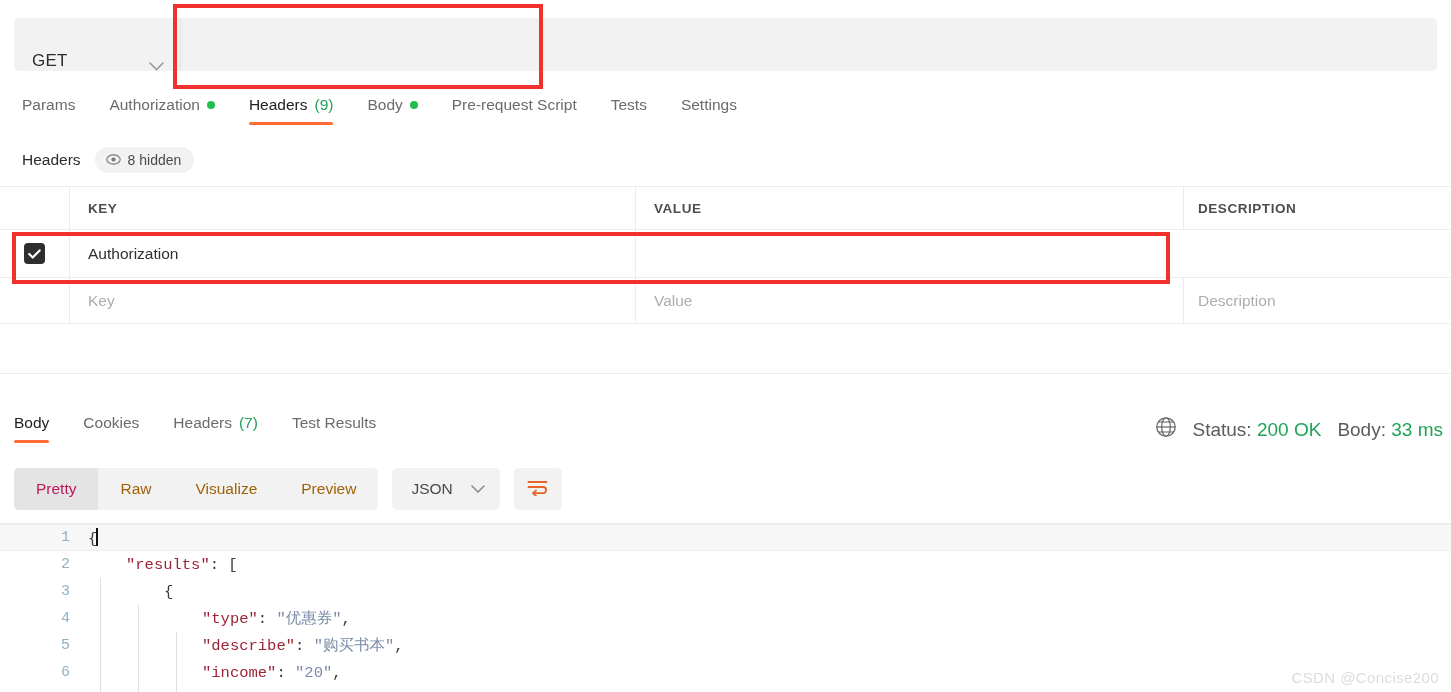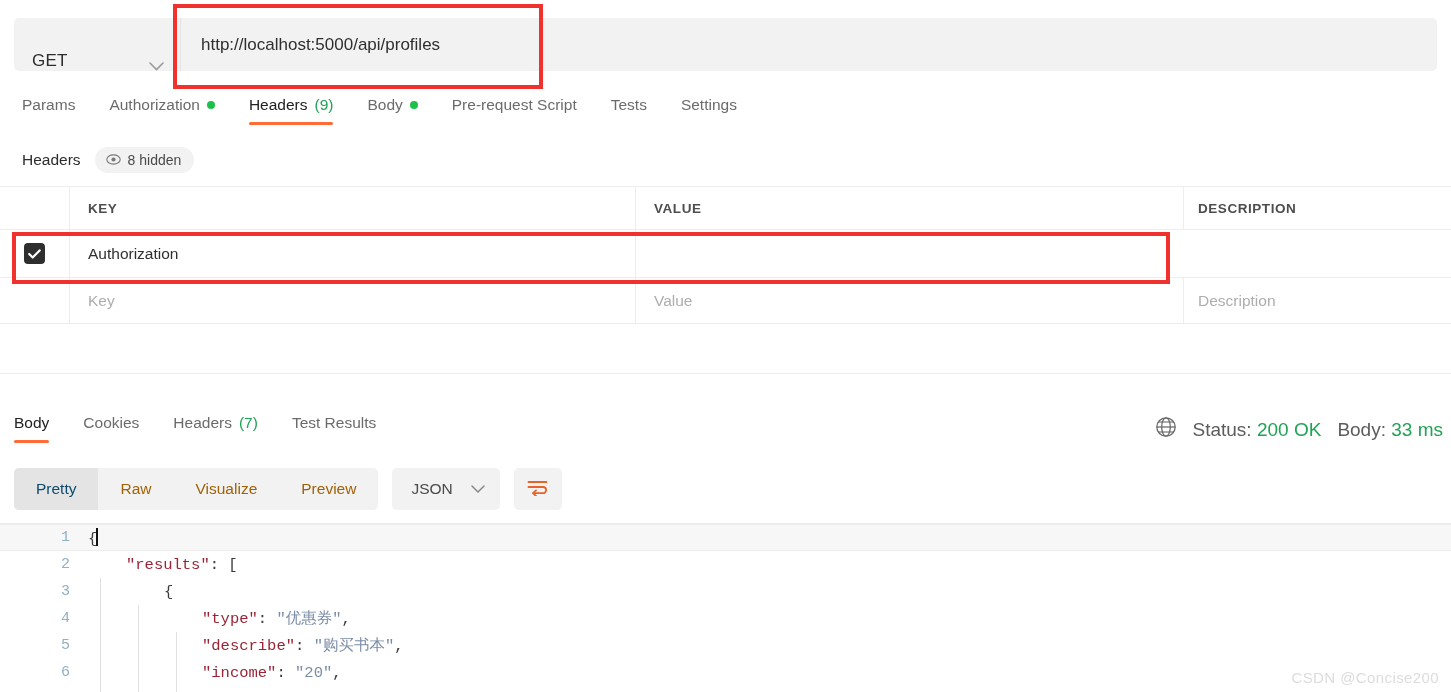--- a/index.html
+++ b/index.html
@@ -114,21 +114,21 @@
     display: flex; align-items: center; gap: 14px;
   }
   .seg {
     display: flex; background: #f2f2f2; border-radius: 5px; height: 42px;
     align-items: stretch; overflow: hidden;
   }
   .seg-item {
     display: flex; align-items: center; padding: 0 22px;
     font-size: 15.5px; color: #a16207;
   }
-  .seg-item.active { background: #e4e4e4; color: #0c4a6e; }
+  .seg-item.active { background: #e4e4e4; color: #be185d; }
   .json-sel {
     display: flex; align-items: center; gap: 18px;
     background: #f2f2f2; border-radius: 5px; height: 42px;
     padding: 0 15px 0 19px; font-size: 15.5px; color: #4a4a4a;
   }
   .wrap-btn {
     width: 48px; height: 42px; background: #f2f2f2; border-radius: 5px;
     display: flex; align-items: center; justify-content: center;
   }
 
@@ -174,23 +174,20 @@
 <div id="app">
 
   <div class="urlbar">
     <div class="method-box">
       <span class="method-label">GET</span>
       <span class="chev">
         <svg width="15" height="9" viewBox="0 0 15 9">
           <path d="M1 1 L7.5 7.5 L14 1" stroke="#9a9a9a" stroke-width="1.6" fill="none" stroke-linecap="round"></path>
         </svg>
       </span>
-    </div>
-    <div class="url-input">
-      <span>http://localhost:5000/api/profiles</span>
     </div>
   </div>
 
   <div class="req-tabs">
     <div class="rtab">
       <span>Params</span>
     </div>
     <div class="rtab">
       <span>Authorization</span>
       <span class="dot-green"></span>

